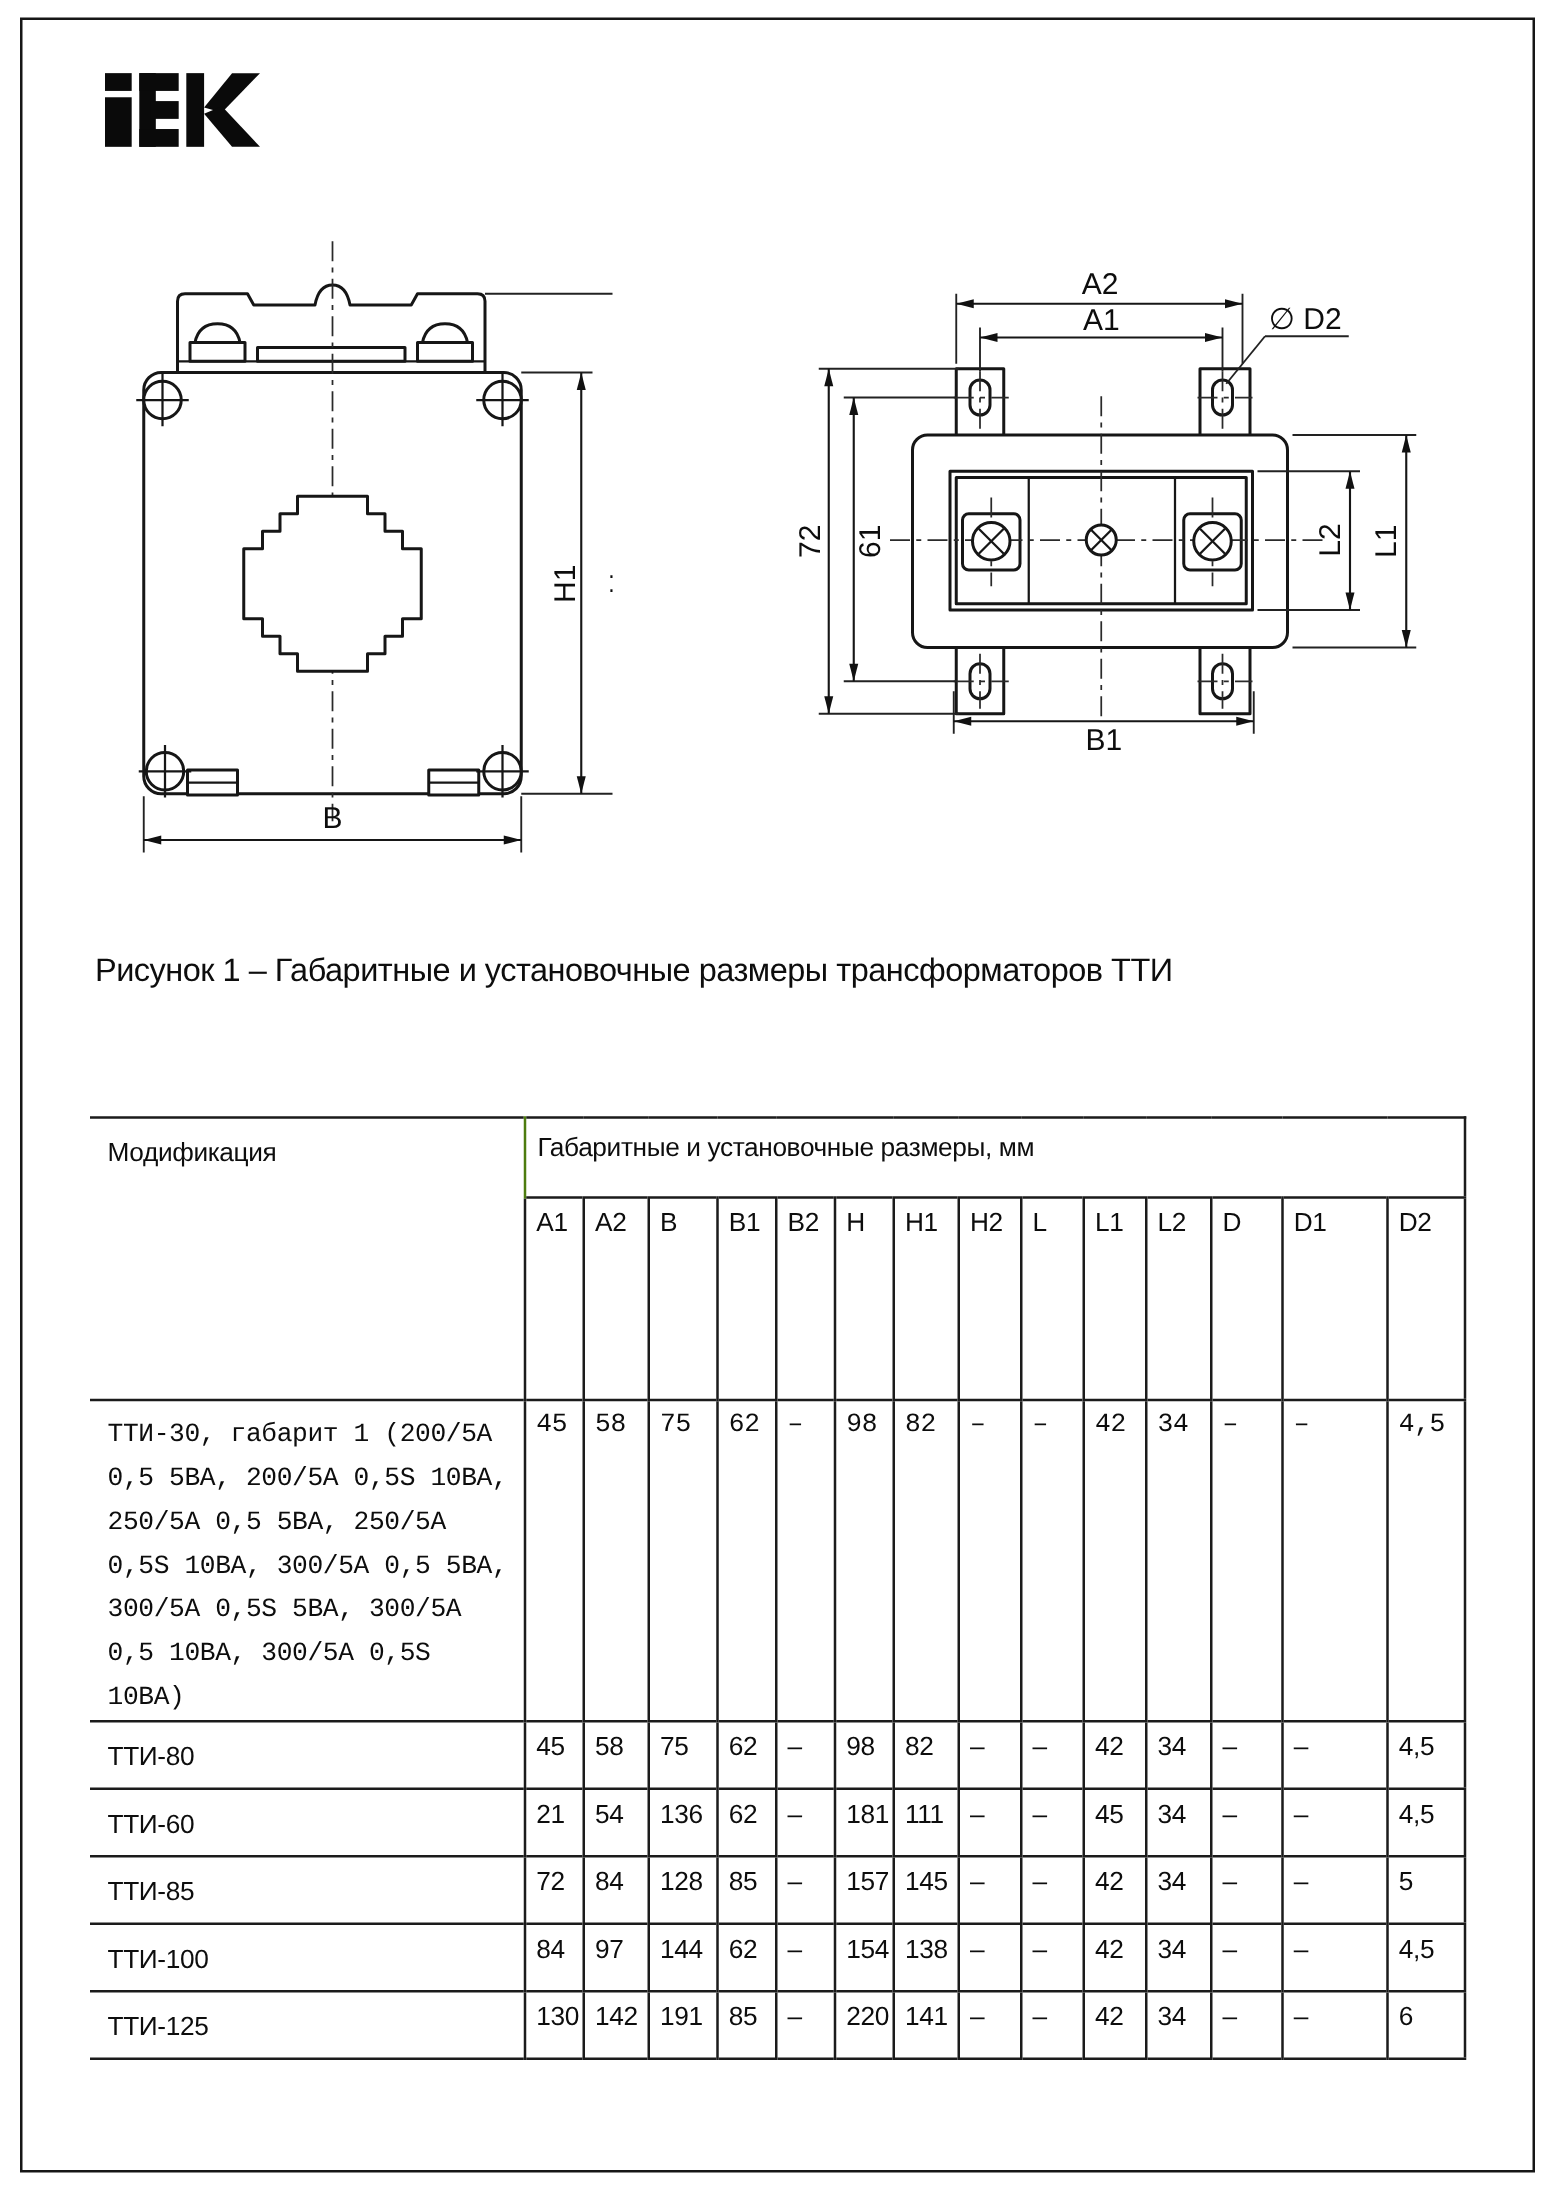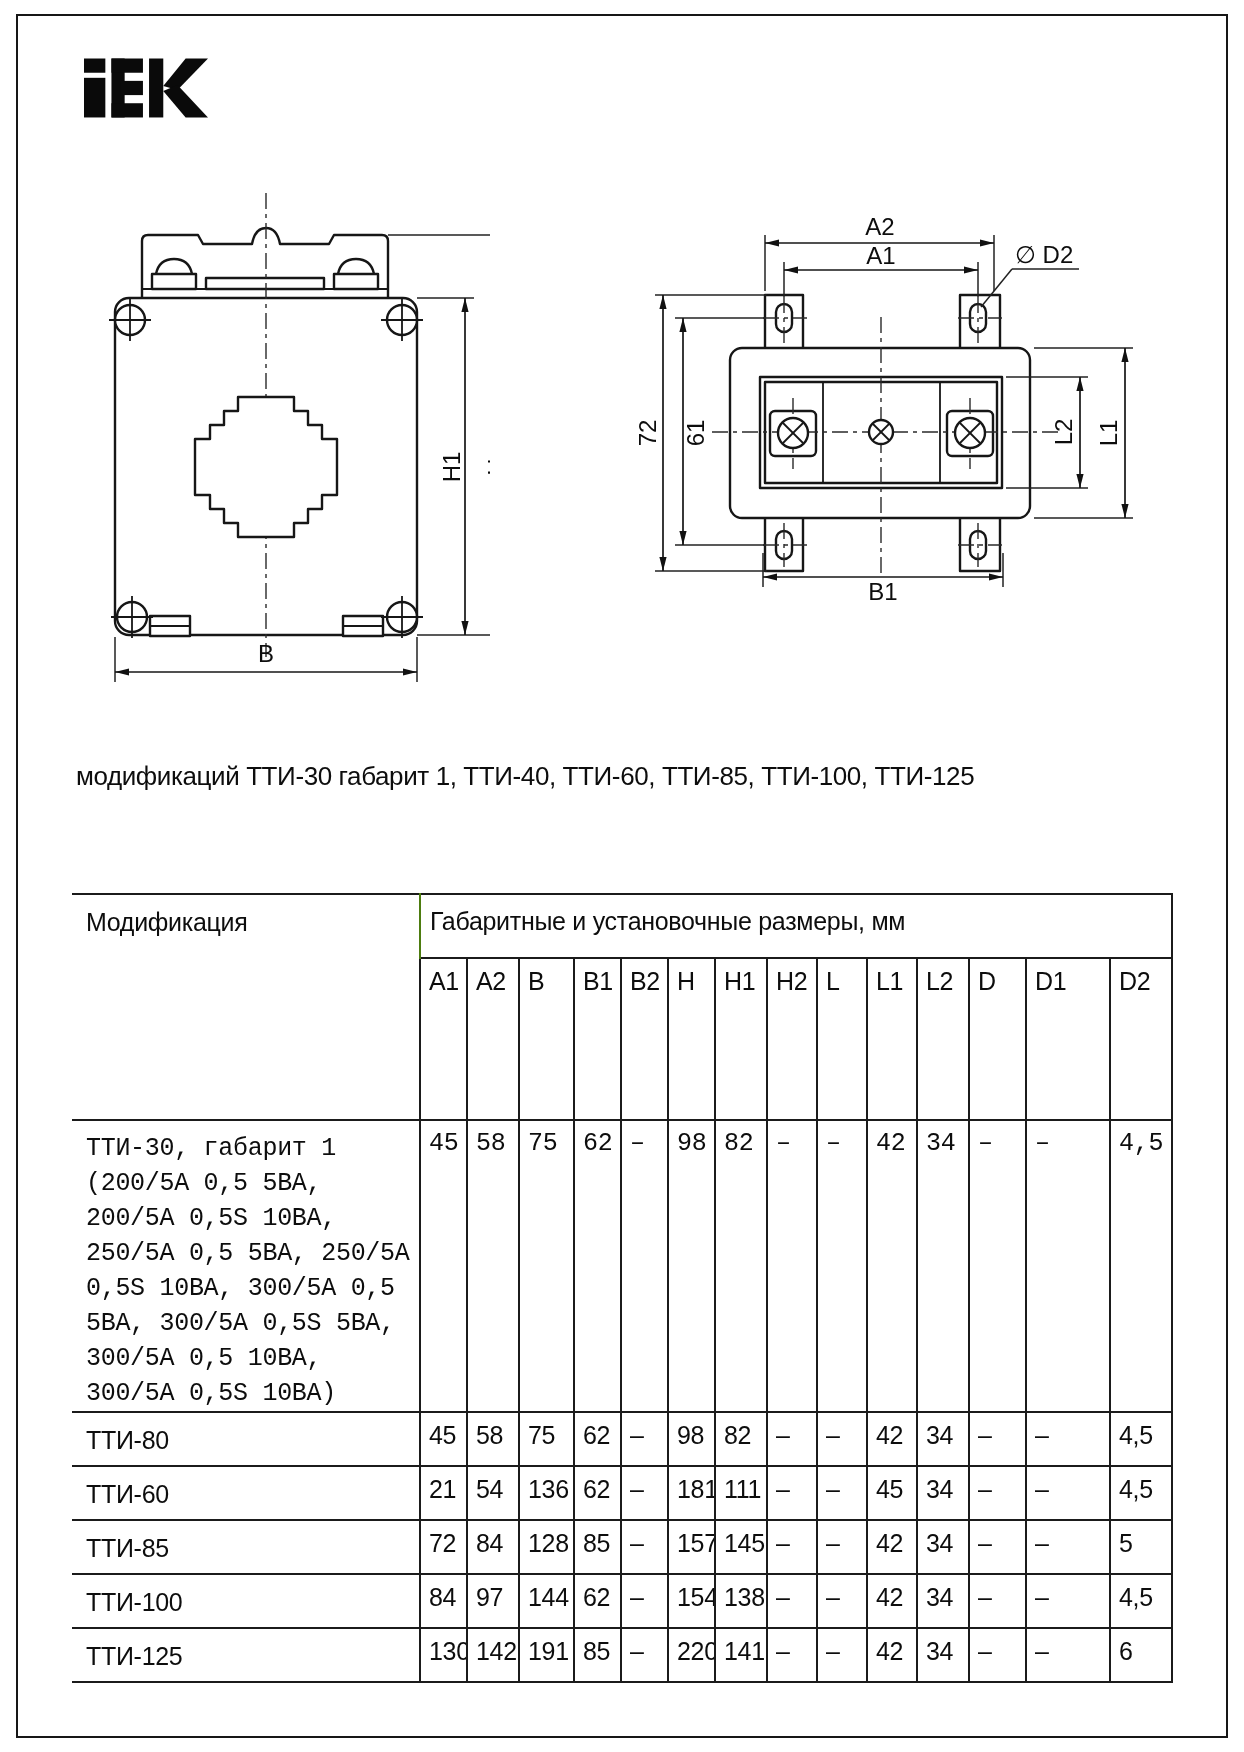--- a/index.html
+++ b/index.html
@@ -25,21 +25,21 @@
     marker-start:url(#ar);marker-end:url(#ar);}
   svg .dlab{font-family:"Liberation Sans",sans-serif;font-size:24px;fill:#0d0d0d;}
   .caption{
     position:absolute;left:76px;top:756px;width:960px;
     font-size:26px;line-height:40px;letter-spacing:-0.4px;color:#0d0d0d;
   }
   table.dims{
     position:absolute;left:72px;top:893px;width:1100px;
     border-collapse:collapse;table-layout:fixed;
     border:solid #1b1b1b;border-width:2px 2px 2px 0;
-    font-size:25px;letter-spacing:-0.3px;
+    font-size:21px;letter-spacing:-0.3px;
   }
   table.dims td{vertical-align:top;overflow:hidden;}
   tr.group-row td{height:50px;}
   tr.colhead-row td{height:152px;}
   tr.data-row td{height:42px;}
   tr.data-row.tall td{height:181px;font-family:Liberation Mono, monospace;}
   table.dims tr{border-bottom:2px solid #1b1b1b;}
   td.m{padding:10px 8px 0 14px;line-height:35px;}
   td.g{border-left:2px solid #4d7c0f;padding:12px 6px 0 9px;}
   td.h,td.v{border-left:2px solid #1b1b1b;padding:8px 2px 0 8px;}
@@ -245,21 +245,21 @@
 
   <g>
     <line class="ext" x1="474" y1="163" x2="573" y2="163"></line>
     <line class="ext" x1="474" y1="333" x2="573" y2="333"></line>
     <line class="dim" x1="565" y1="163" x2="565" y2="333"></line>
     <text class="dlab" transform="rotate(-90 557 248)" x="557" y="248" text-anchor="middle">L1</text>
   </g>
 </svg>
 
 <div class="caption">
-  <div>модификаций ТТИ-30 габарит 1, ТТИ-40, ТТИ-60, ТТИ-85, ТТИ-100, ТТИ-125</div>
+  <div>Рисунок 1 – Габаритные и установочные размеры трансформаторов ТТИ</div>
 </div>
 
 <table class="dims">
   <colgroup>
     <col style="width:348px">
     <col style="width:47px">
       <col style="width:52px">
       <col style="width:55px">
     <col style="width:47px">
       <col style="width:47px">

